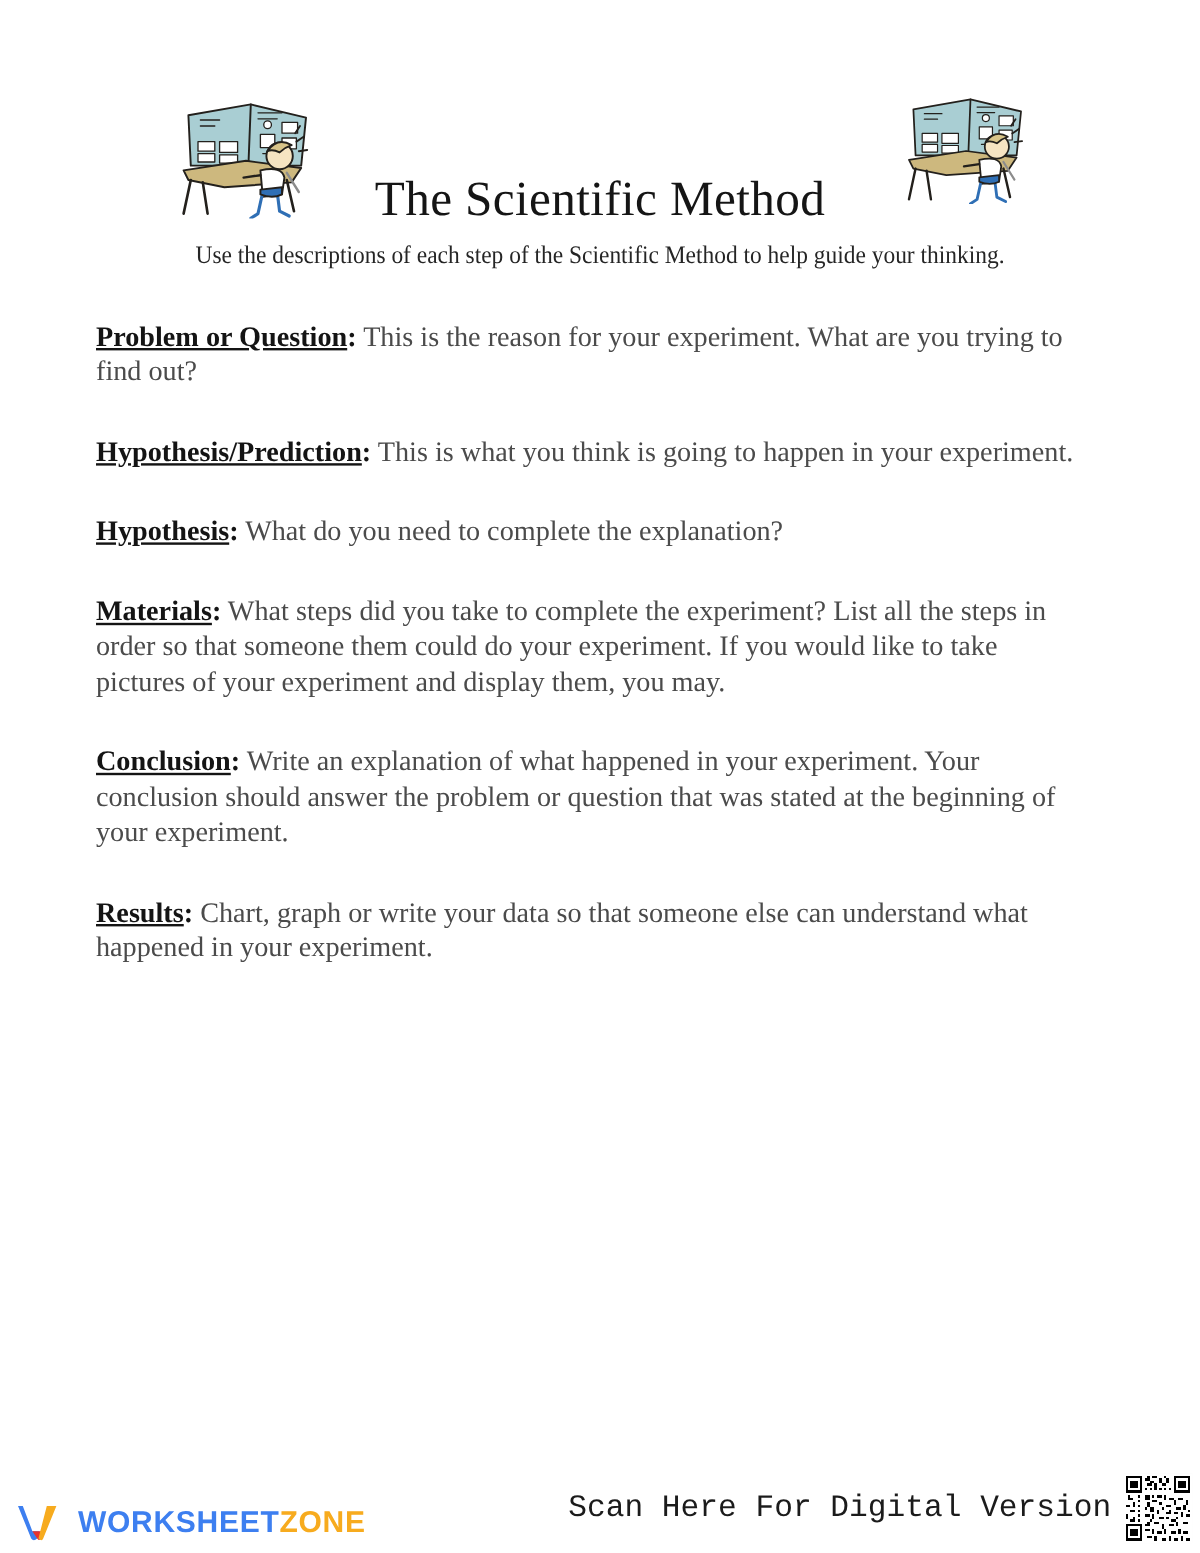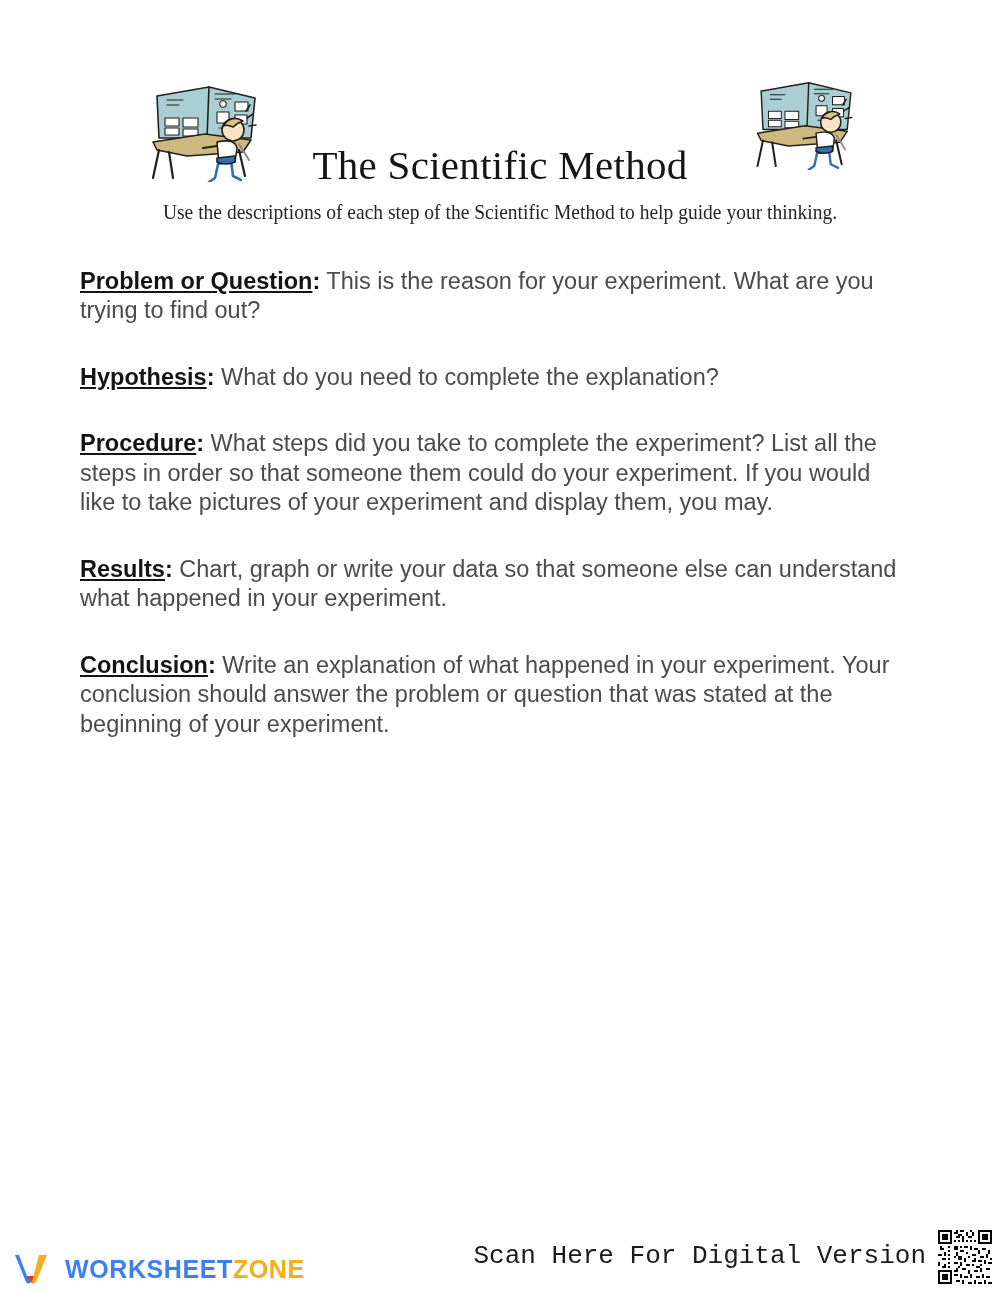--- a/index.html
+++ b/index.html
@@ -68,21 +68,21 @@
     position: absolute;
     left: 80px;
     top: 243px;
     width: 830px;
   }
   .section {
     margin-bottom: 37px;
     font-size: 23.5px;
     line-height: 29.5px;
     color: #4b4b4b;
-    font-family: Liberation Sans, sans-serif;
+    font-family: Liberation Serif, serif;
     text-align: left;
   }
   .section:last-child { margin-bottom: 0; }
   .sec-term {
     color: #141414;
     font-weight: 600;
     text-decoration: underline;
     text-underline-offset: 2px;
   }
   .sec-colon {
@@ -242,39 +242,43 @@
     <div class="subtitle">Use the descriptions of each step of the Scientific Method to help guide your thinking.</div>
   </div>
 
   <div class="content">
 
     <p class="section">
       <span class="sec-term">Problem or Question</span><span class="sec-colon">:</span>
       <span class="sec-body">This is the reason for your experiment.  What are you trying to find out?</span>
     </p>
 
+    <p class="section">
+      <span class="sec-term">Hypothesis/Prediction</span><span class="sec-colon">:</span>
+      <span class="sec-body">This is what you think is going to happen in your experiment.</span>
+    </p>
 
     <p class="section">
       <span class="sec-term">Hypothesis</span><span class="sec-colon">:</span>
       <span class="sec-body">What do you need to complete the explanation?</span>
     </p>
 
     <p class="section">
-      <span class="sec-term">Procedure</span><span class="sec-colon">:</span>
+      <span class="sec-term">Materials</span><span class="sec-colon">:</span>
       <span class="sec-body">What steps did you take to complete the experiment?  List all the steps in order so that someone them could do your experiment.  If you would like to take pictures of your experiment and display them, you may.</span>
+    </p>
+
+    <p class="section">
+      <span class="sec-term">Conclusion</span><span class="sec-colon">:</span>
+      <span class="sec-body">Write an explanation of what happened in your experiment.  Your conclusion should answer the problem or question that was stated at the beginning of your experiment.</span>
     </p>
 
     <p class="section">
       <span class="sec-term">Results</span><span class="sec-colon">:</span>
       <span class="sec-body">Chart, graph or write your data so that someone else can understand what happened in your experiment.</span>
-    </p>
-
-    <p class="section">
-      <span class="sec-term">Conclusion</span><span class="sec-colon">:</span>
-      <span class="sec-body">Write an explanation of what happened in your experiment.  Your conclusion should answer the problem or question that was stated at the beginning of your experiment.</span>
     </p>
 
   </div>
 
   <div class="footer">
 
     <div class="brand">
       <svg width="42" height="34" viewBox="0 0 42 34">
         <path d="M3 3 L14 30 Q16 33 19 30 L21 24 L15 24 L7 3 Z" fill="#3d7ff0"></path>
         <path d="M15 24 L19 30 Q21 33 23 29 L25 24 Z" fill="#e8342f"></path>

